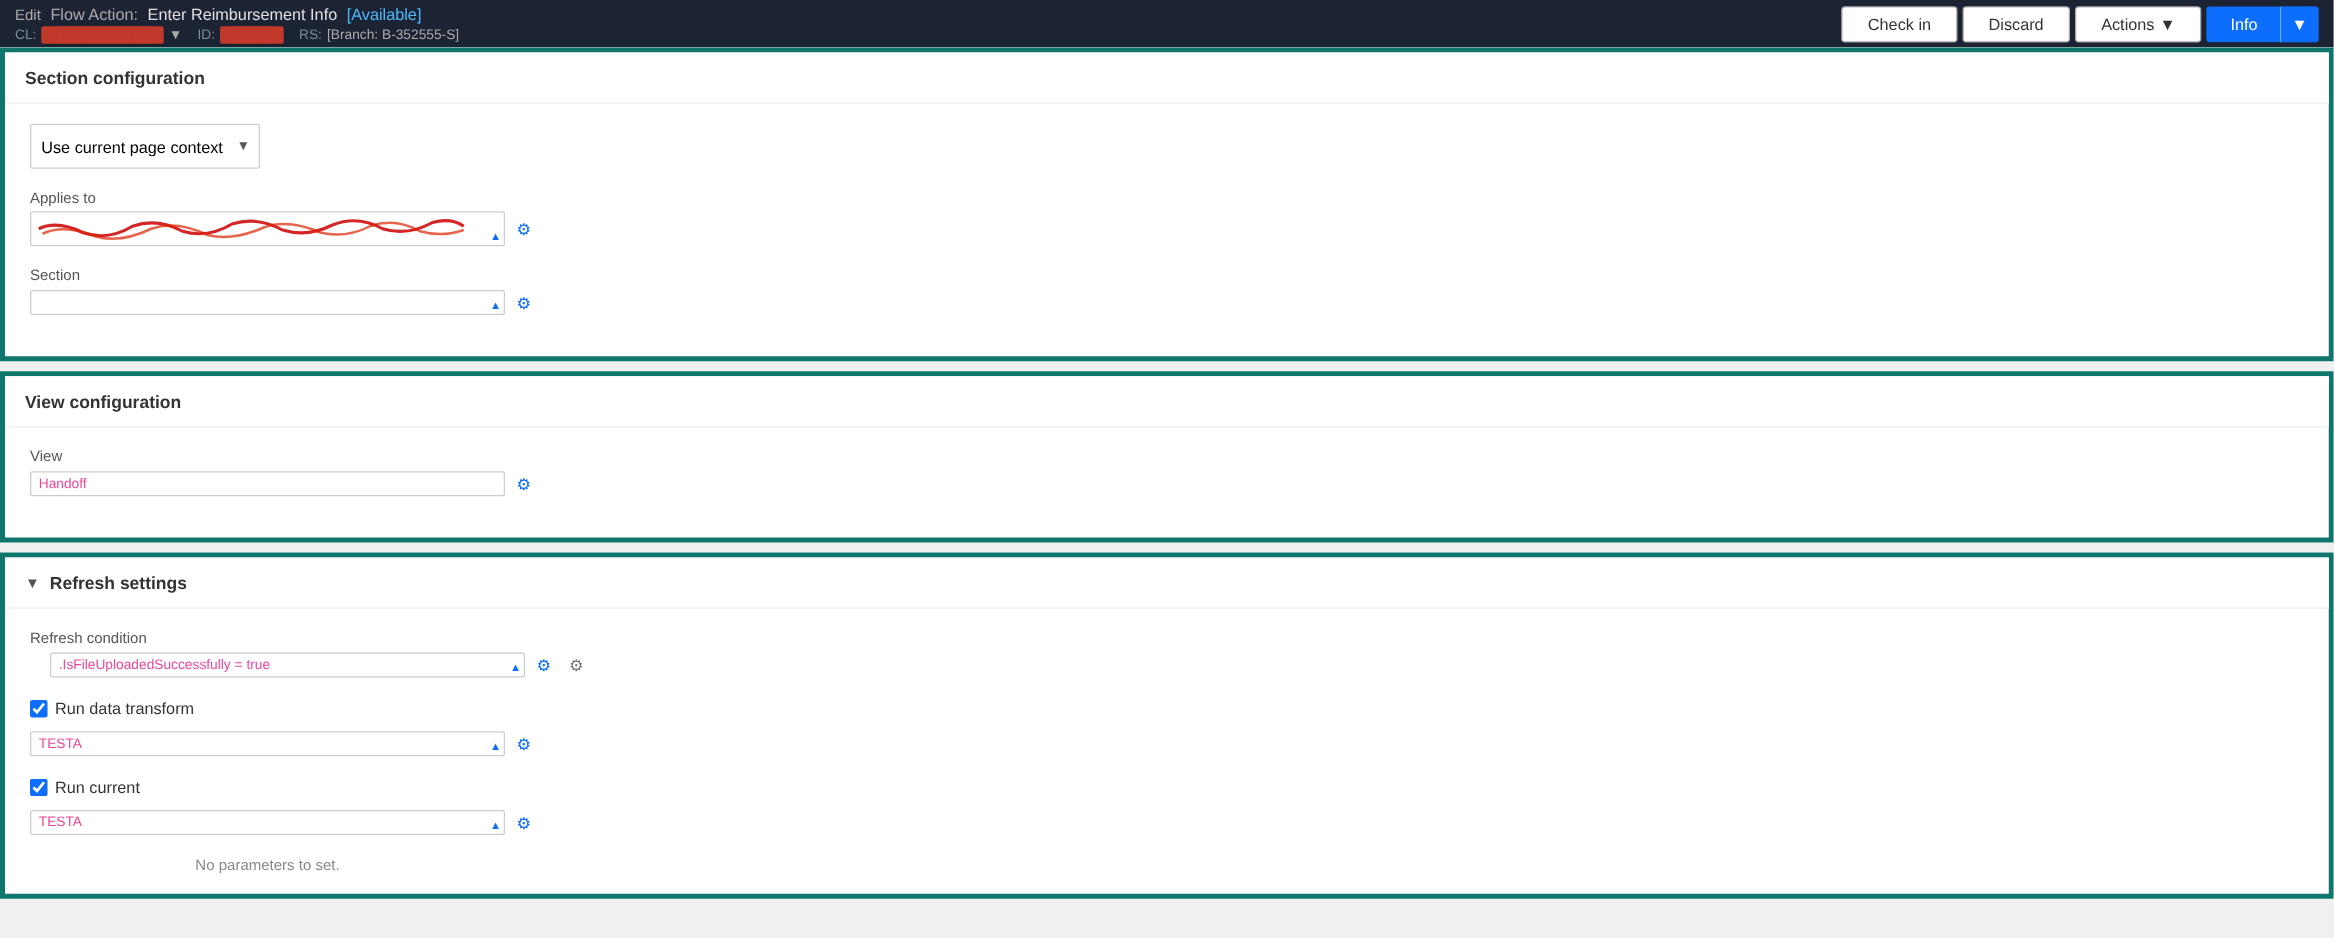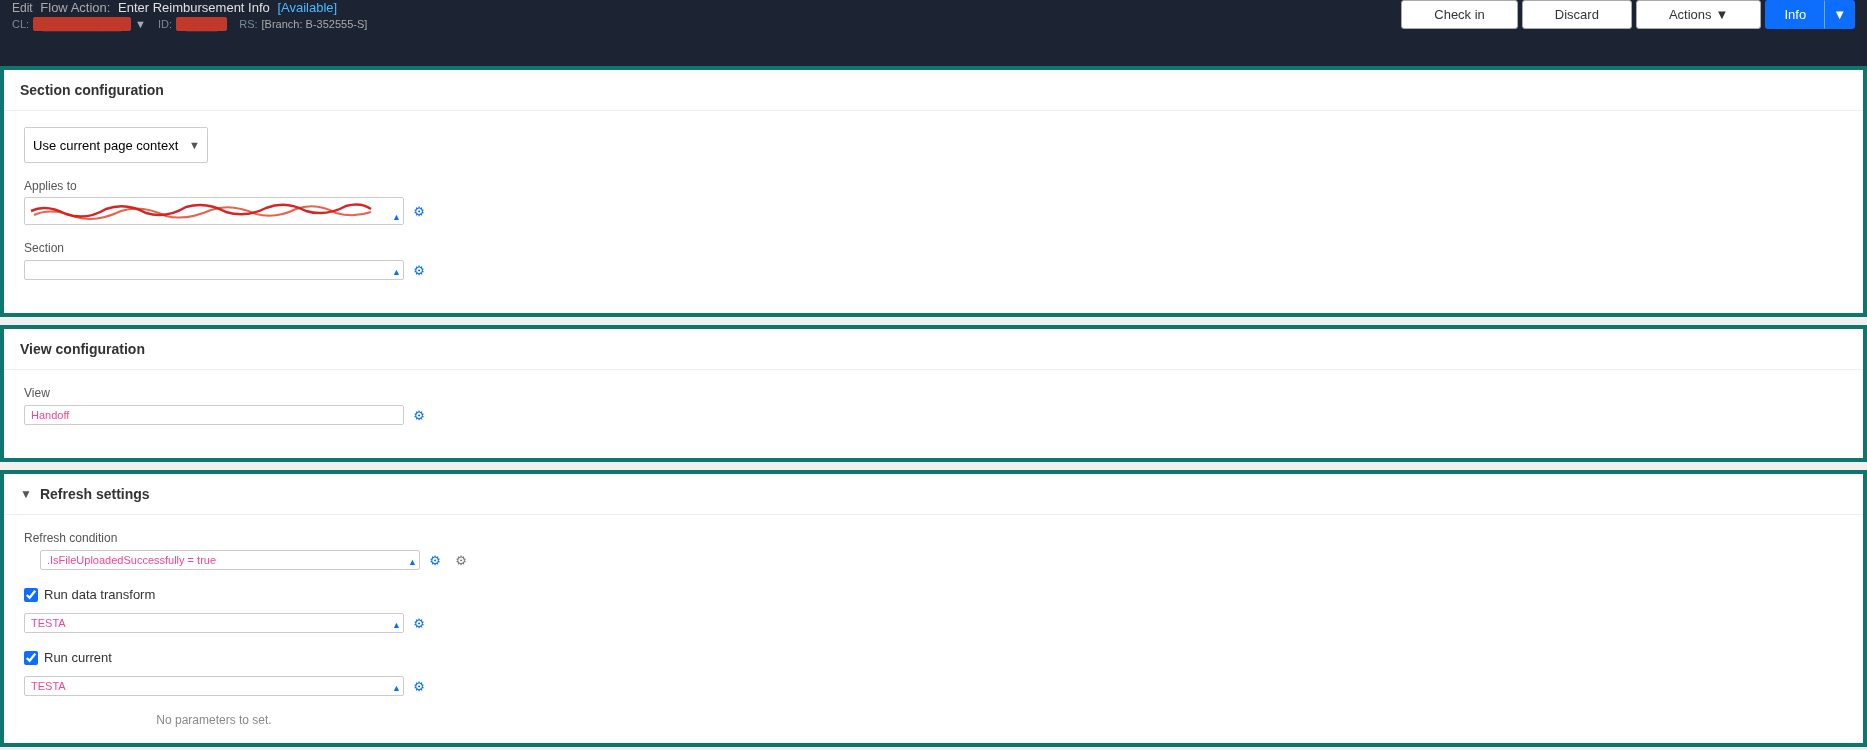--- a/index.html
+++ b/index.html
@@ -7,23 +7,23 @@
       font-family: Arial, sans-serif;
       font-size: 13px;
       background: #f0f0f0;
       color: #333;
     }
 
     
     .top-bar {
       background: #1c2333;
       color: #ccc;
-      height: 66px;
-      display: flex;
-      align-items: flex-start;
+      height: 38px;
+      display: flex;
+      align-items: center;
       padding: 0 12px;
       justify-content: space-between;
     }
     .top-bar-left {
       display: flex;
       flex-direction: column;
       gap: 2px;
     }
     .top-bar-title {
       font-size: 13px;
@@ -65,21 +65,21 @@
       color: #aaa;
       cursor: pointer;
       font-size: 11px;
     }
     .top-bar-right {
       display: flex;
       align-items: center;
       gap: 4px;
     }
     .btn {
-      padding: 6px 32px;
+      padding: 6px 20px;
       border-radius: 3px;
       font-size: 13px;
       cursor: pointer;
       border: 1px solid #aaa;
       background: white;
       color: #333;
     }
     .btn-actions {
       display: flex;
       align-items: center;

